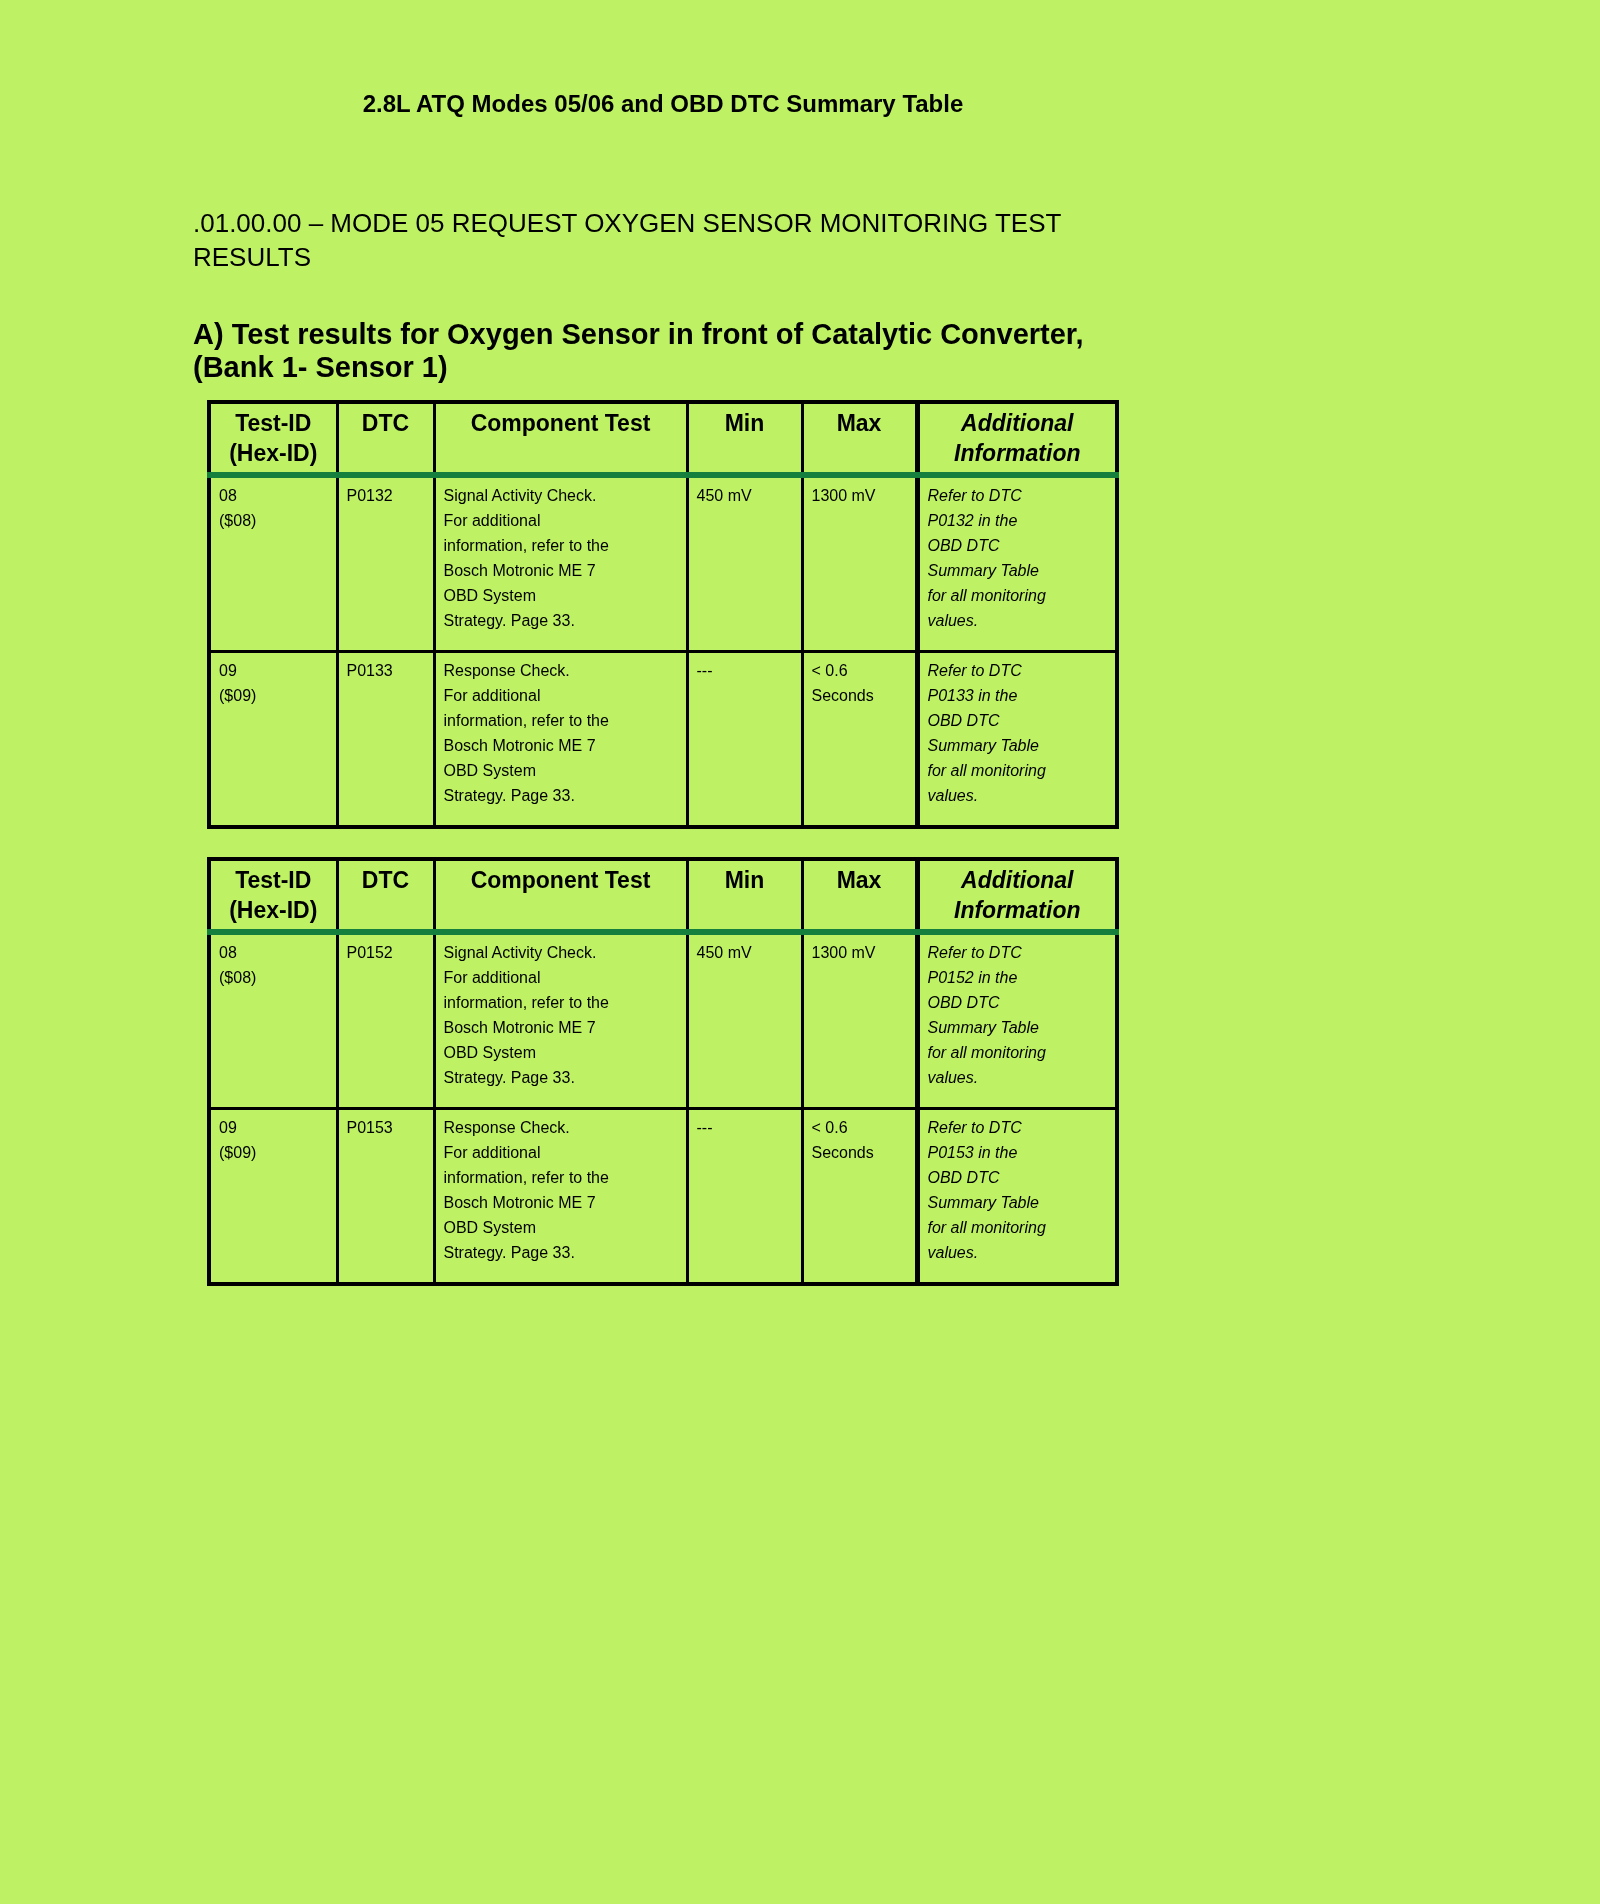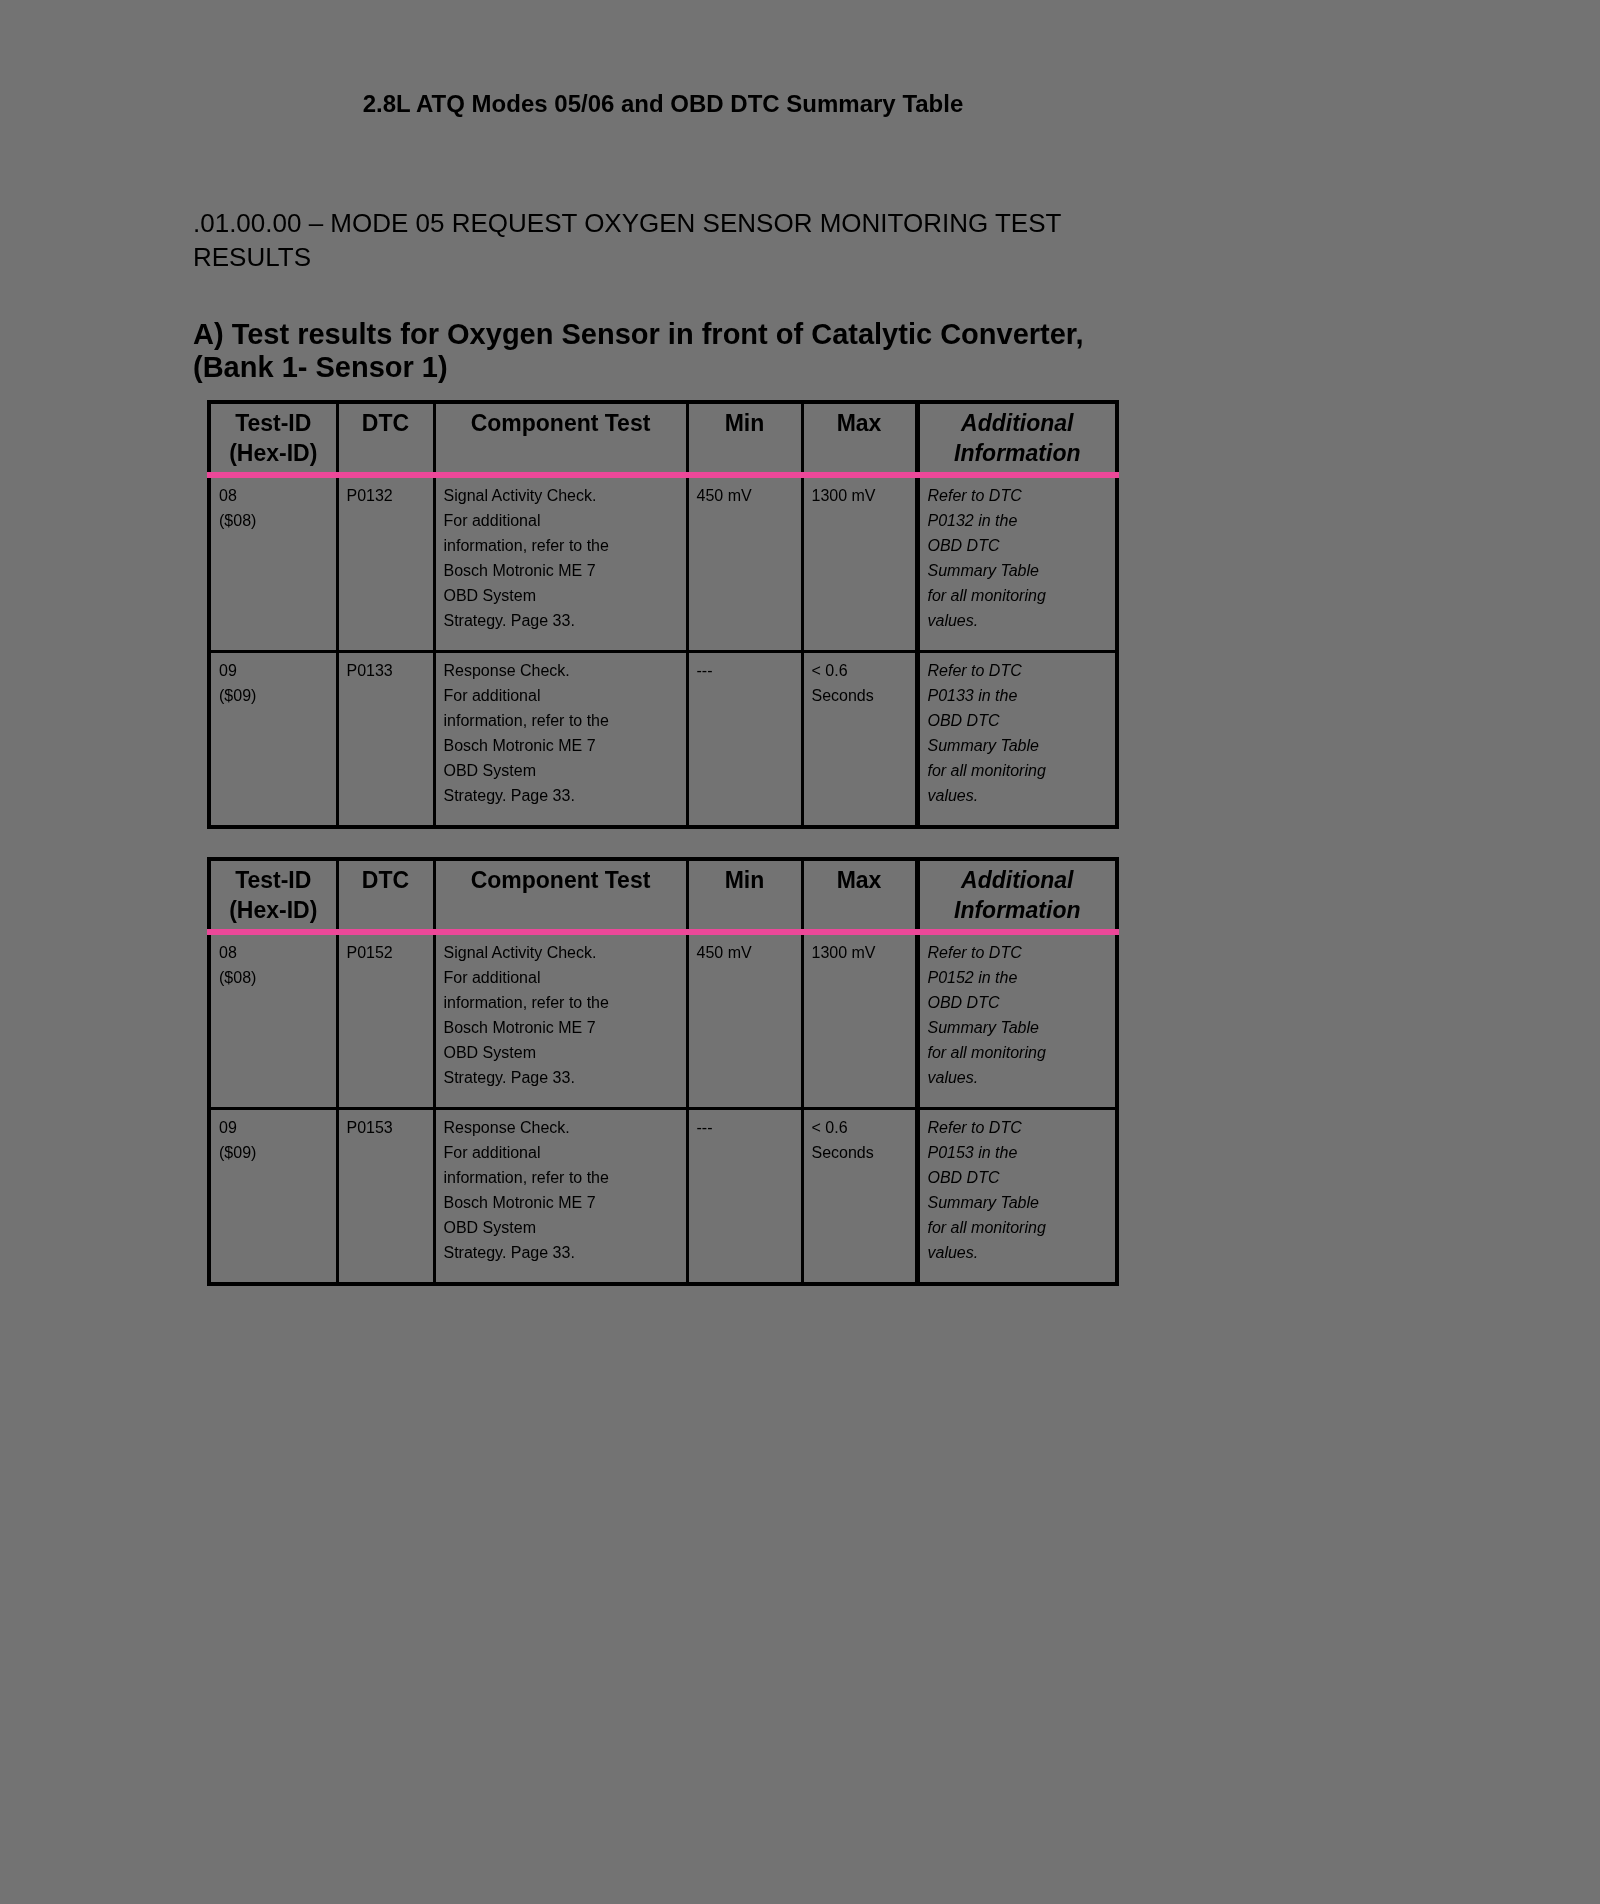--- a/index.html
+++ b/index.html
@@ -1,19 +1,19 @@
 <!DOCTYPE html>
 <html><head>
 <meta charset="utf-8">
 <style>
   html,body { margin:0; padding:0; background:#ffffff; }
   .page {
     position:relative;
     width:1600px; height:1904px;
-    background:#737373;
+    background:#bef264;
     color:#000000;
     font-family:"Liberation Sans", sans-serif;
     overflow:hidden;
   }
   .content {
     position:absolute;
     left:193px; top:0;
     width:940px;
   }
   .doc-title {
@@ -58,21 +58,21 @@
     vertical-align:top;
     white-space:pre-line;
     overflow:hidden;
   }
   .dtc-table thead th {
     font-size:23px;
     font-weight:bold;
     text-align:center;
     line-height:30px;
     padding:4px 6px;
-    border-bottom:6px solid #ec4899;
+    border-bottom:6px solid #15803d;
   }
   .dtc-table tbody td {
     font-size:16px;
     line-height:25px;
     padding:5px 8px;
     height:162px;
     text-align:left;
   }
   .dtc-table tbody td.c-center { text-align:left; }
   .dtc-table th.col-addl, .dtc-table td.col-addl { border-left:5px solid #000;font-style:italic; }

